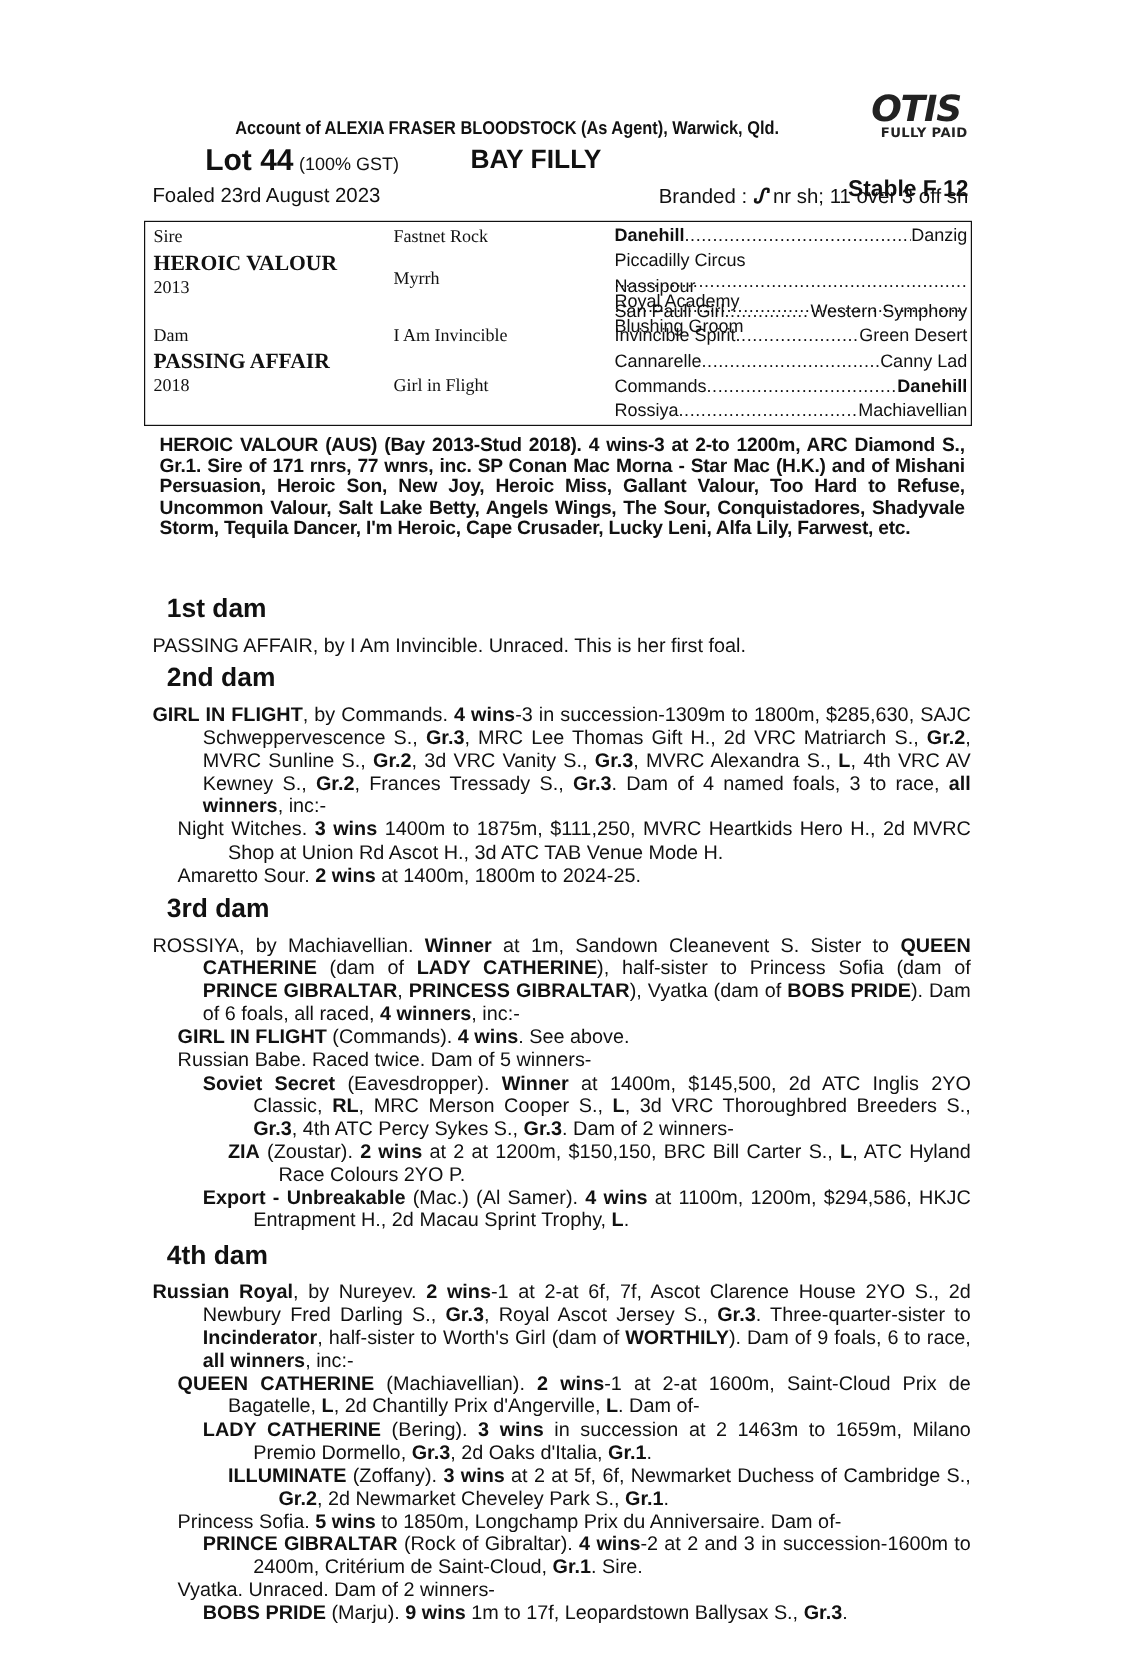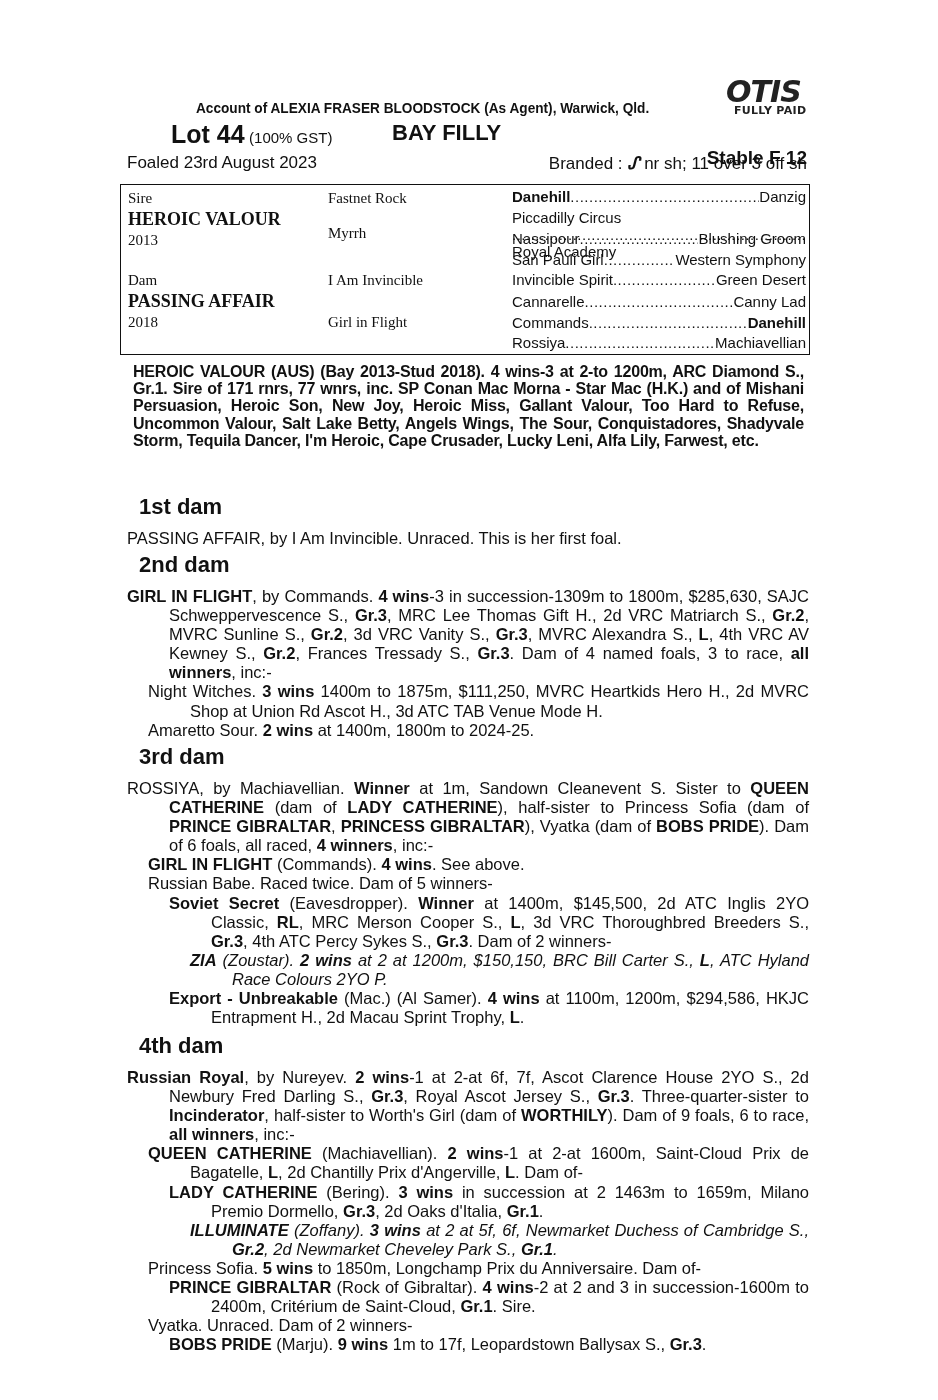--- a/index.html
+++ b/index.html
@@ -29,21 +29,21 @@
   .b { font-weight:bold; }
 
   .sire-note { position:absolute; left:133px; top:363px; width:671px; font-family:"Liberation Sans", sans-serif; font-weight:bold; font-size:16px; line-height:17.2px; text-align:justify; letter-spacing:-0.2px; }
 
   .section { position:absolute; left:127px; width:682px; font-size:16.5px; line-height:19.1px; }
   .section h3 { margin:12px; font-size:22px; font-weight:bold; line-height:20px; }
   .para { text-align:justify; margin:0; }
   .ind0 { padding-left:42px; text-indent:-42px; }
   .ind1 { padding-left:63px; text-indent:-42px; }
   .ind2 { padding-left:84px; text-indent:-42px; }
-  .ind3 { padding-left:105px; text-indent:-42px;font-style:italic; }
+  .ind3 { padding-left:105px; text-indent:-42px; }
   .para .b { font-weight:bold; }
 </style>
 </head>
 <body>
 
 <div class="page">
 
   <div class="logo">
     <span class="logo-mark">OTIS</span>
     <span class="logo-paid">FULLY PAID</span>
@@ -79,21 +79,21 @@
         <div class="ped-line" style="top: 3px;">
           <span class="l b">Danehill</span>
           <span class="d"></span>
           <span class="r">Danzig</span>
         </div>
         <div class="ped-line" style="top: 24px; flex-direction: column;">
           <span class="l">Piccadilly Circus </span>
           <span class="d"></span>
           <span class="r">Royal Academy</span>
         </div>
-        <div class="ped-line" style="top: 45px;">
+        <div class="ped-line" style="top: 45px; flex-direction: column;">
           <span class="l">Nassipour </span>
           <span class="d"></span>
           <span class="r">Blushing Groom</span>
         </div>
         <div class="ped-line" style="top: 66px;">
           <span class="l">San Pauli Girl </span>
           <span class="d"></span>
           <span class="r"> Western Symphony</span>
         </div>
         <div class="ped-line" style="top: 86px;">

